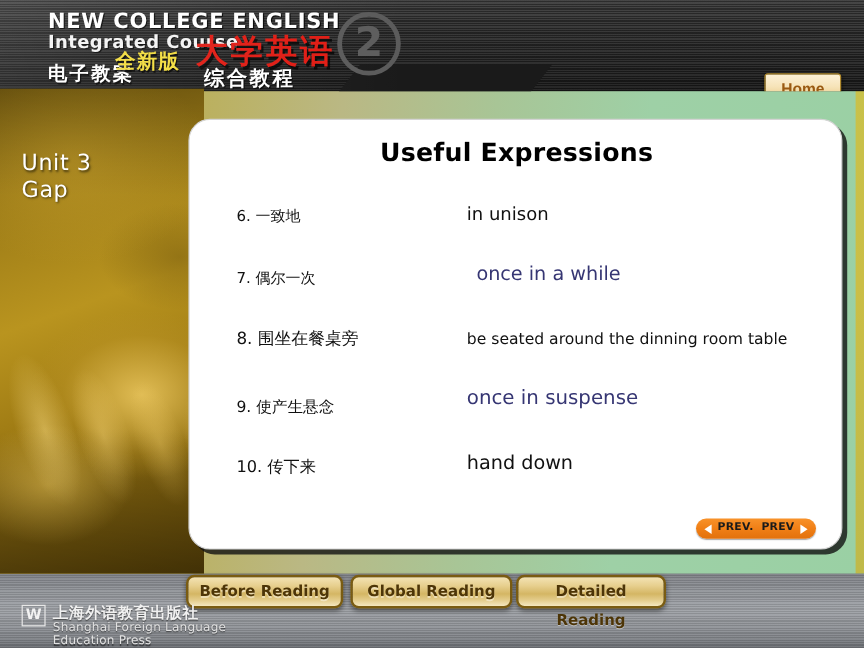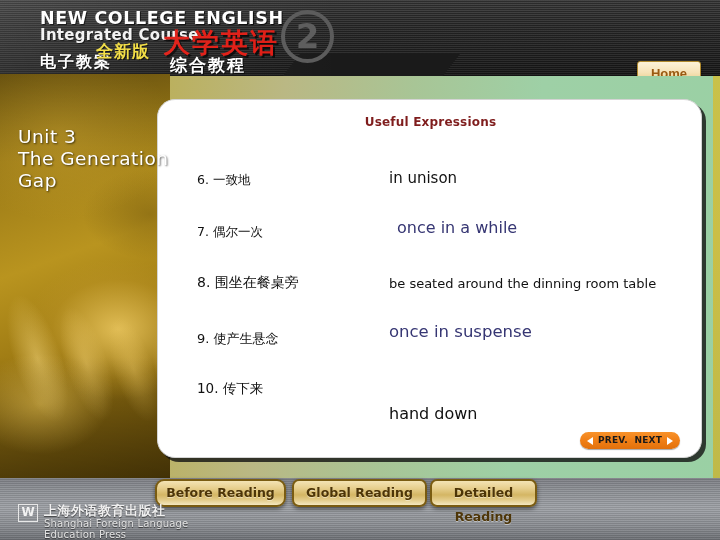--- a/index.html
+++ b/index.html
@@ -132,21 +132,21 @@
     position:absolute;left:161px;top:103px;width:545px;height:359px;
     border-radius:18px;background:#121212;opacity:.8;
   }
   .panel{
     position:absolute;left:157px;top:99px;width:545px;height:359px;
     background:#ffffff;border-radius:18px;
     border:1px solid #d4d4d4;box-sizing:border-box;
   }
   .panel-title{
     position:absolute;left:0;top:15px;width:545px;text-align:center;
-    font-size:12px;font-weight:bold;color:#7f1d1d;letter-spacing:.2px;
+    font-size:21px;font-weight:bold;color:#000000;letter-spacing:.2px;
     font-family:"DejaVu Sans","Liberation Sans",sans-serif;
   }
   .rows{position:absolute;left:0;top:58px;width:545px;}
   .row{position:relative;height:52px;}
   .cn{
     position:absolute;left:39px;
     color:#111111;white-space:nowrap;
     font-family:"DejaVu Sans","Liberation Sans",sans-serif;
   }
   .en{
@@ -157,21 +157,21 @@
   
   .r0 .cn{top:14px;font-size:12.5px;}
   .r0 .en{top:11px;font-size:15px;color:#111111;}
   .r1 .cn{top:14px;font-size:12.5px;}
   .r1 .en{top:8px;font-size:16px;color:#363673;margin-left:8px;}
   .r2 .cn{top:12px;font-size:14px;}
   .r2 .en{top:14px;font-size:13px;color:#111111;}
   .r3 .cn{top:16px;font-size:13px;}
   .r3 .en{top:8px;font-size:16.5px;color:#363673;}
   .r4 .cn{top:14px;font-size:13.5px;}
-  .r4 .en{top:10px;font-size:16px;color:#111111;margin-top:28px;}
+  .r4 .en{top:10px;font-size:16px;color:#111111;}
 
   
   .nav-pill{
     position:absolute;left:422px;top:332px;width:100px;height:17px;
     border-radius:9px;
     background:linear-gradient(180deg,#f8922a 0%,#f07f16 50%,#e2710c 100%);
     box-shadow:0 1px 1px rgba(0,0,0,.35);
     cursor:pointer;
   }
   .nav-pill .tri{
@@ -192,23 +192,23 @@
   .tab{
     position:absolute;top:0;height:28px;
     border:2px solid #7a5c12;border-radius:7px;box-sizing:border-box;
     background:linear-gradient(180deg,#f3e3b4 0%,#e7cf8e 30%,#d4b664 58%,#e4cd8c 80%,#f4e7c0 100%);
     box-shadow:0 2px 4px rgba(0,0,0,.5);
     color:#4d3507;font-size:12.5px;font-weight:bold;line-height:24px;text-align:center;
     text-shadow:0 1px 0 rgba(255,255,255,.45);
     cursor:pointer;
     font-family:"DejaVu Sans","Liberation Sans",sans-serif;
   }
-  .tab0{left:155px;width:131px;border-radius:9px;}
+  .tab0{left:155px;width:131px;}
   .tab1{left:292px;width:135px;}
-  .tab2{left:430px;width:107px;}
+  .tab2{left:430px;width:125px;}
   .tab3{left:568px;width:134px;}
 
   
   .logo{position:absolute;left:18px;top:500px;width:210px;height:32px;}
   .logo-mark{
     position:absolute;left:0;top:4px;width:20px;height:18px;
     border:1.5px solid #e8e8e8;box-sizing:border-box;
     color:#f2f2f2;font-size:12px;font-weight:bold;line-height:15px;text-align:center;
     font-family:"DejaVu Sans","Liberation Sans",sans-serif;
   }
@@ -242,21 +242,20 @@
     <div class="cn-new">全新版</div>
     <div class="cn-big">大学英语</div>
     <div class="cn-sub">综合教程</div>
     <div class="circle2">2</div>
     <div class="home-btn">Home</div>
   </div>
 
   <div class="sidebar">
     <div class="unit-title">
       <div>Unit 3</div>
-      <div>The  Generation</div>
       <div>Gap</div>
     </div>
   </div>
 
   <div class="panel-shadow"></div>
   <div class="panel">
     <div class="panel-title">Useful Expressions</div>
 
     <div class="rows">
       <div class="row r0">
@@ -277,21 +276,21 @@
       </div>
       <div class="row r4">
         <span class="cn">10. 传下来</span>
         <span class="en">hand down</span>
       </div>
     </div>
 
     <div class="nav-pill">
       <span class="tri tri-l"></span>
       <span class="nav-lbl nav-prev">PREV.</span>
-      <span class="nav-lbl nav-next">NEXT</span>
+      <span class="nav-lbl nav-next">PREV</span>
       <span class="tri tri-r"></span>
     </div>
   </div>
 
   <div class="tabs">
     <div class="tab tab0">Before Reading</div>
     <div class="tab tab1">Global Reading</div>
     <div class="tab tab2">Detailed Reading</div>
   </div>
 

